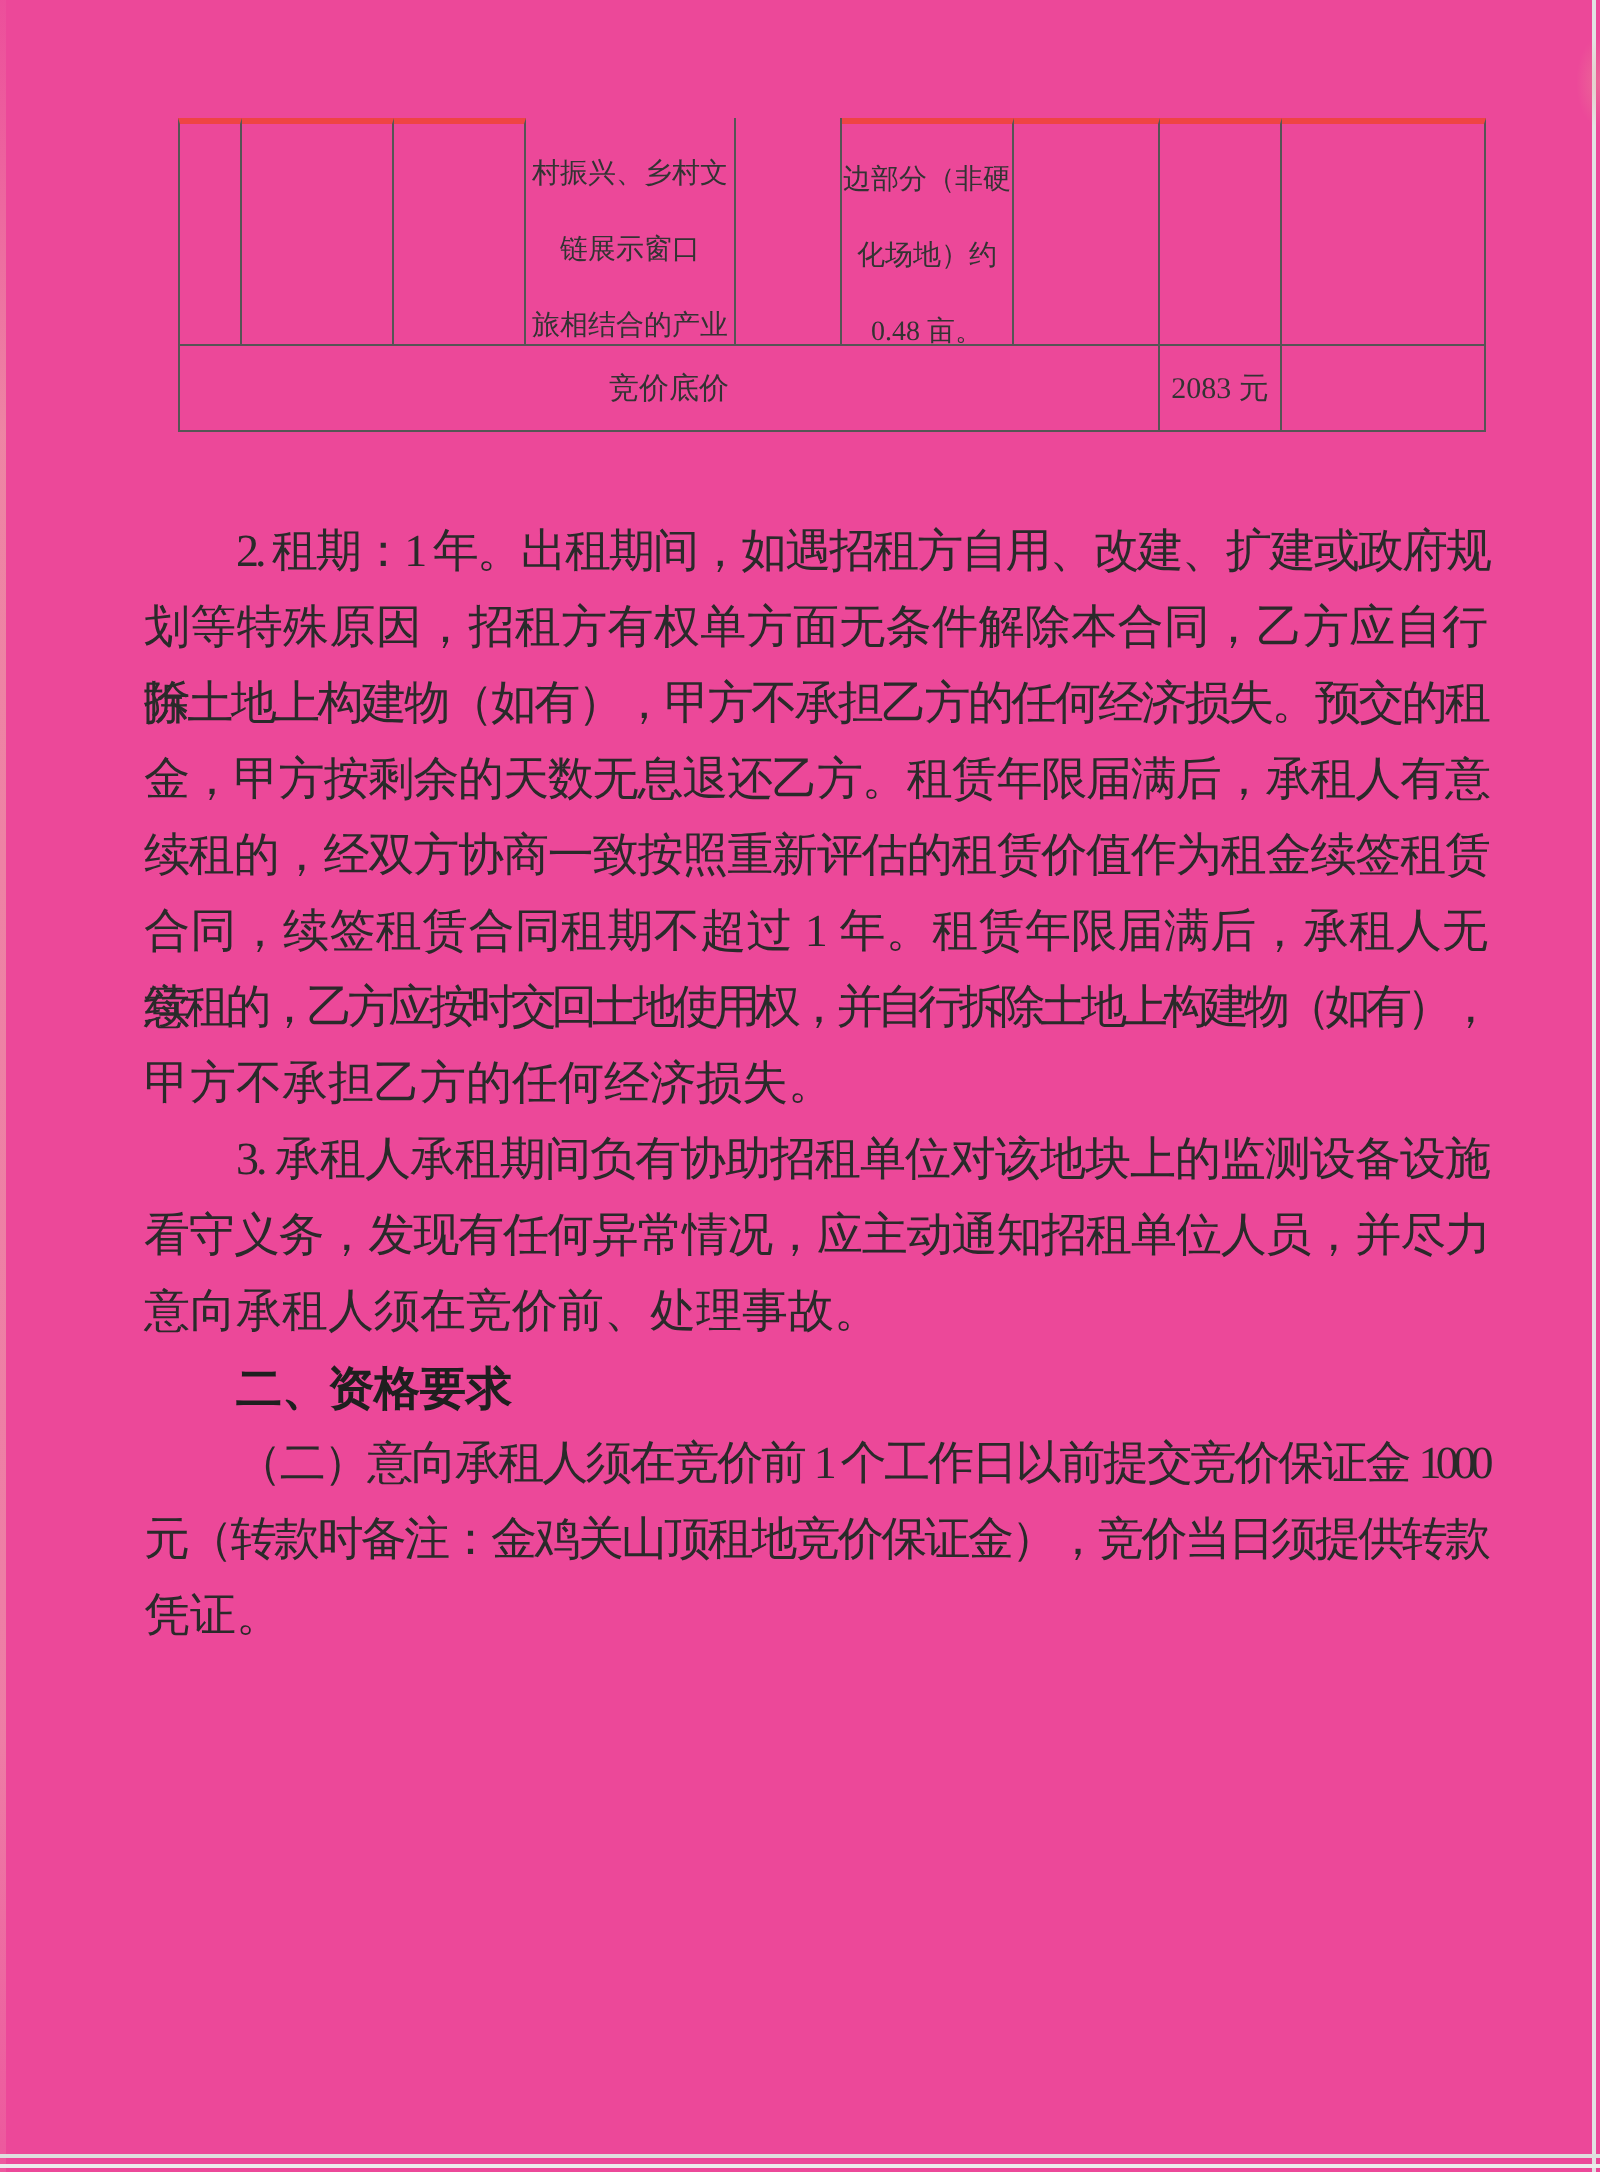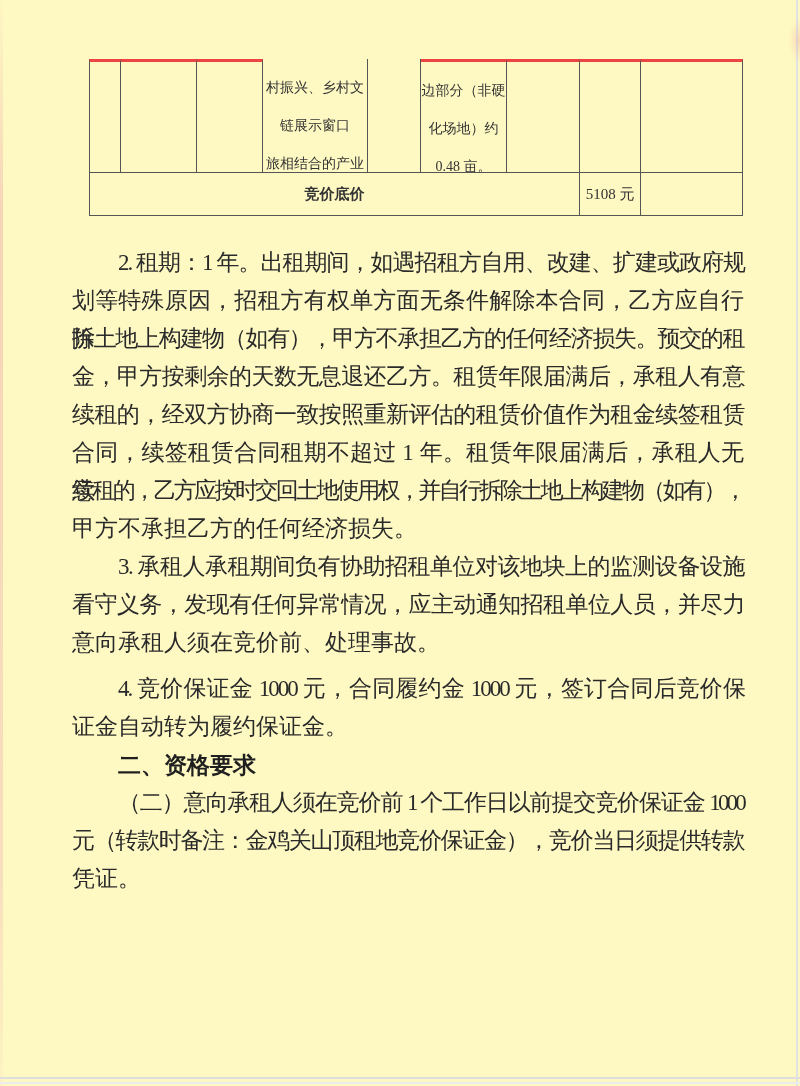--- a/index.html
+++ b/index.html
@@ -1,48 +1,48 @@
 <!DOCTYPE html>
 <html><head>
 <meta charset="utf-8">
 <style>
   html,body{margin:0;padding:0;}
   .page{
     position:relative;
     width:800px;height:1086px;
-    background:#fef9c3;
+    background:#ec4899;
     overflow:hidden;
     font-family:"Liberation Serif", serif;
     color:#2b2b2b;
   }
   
   .ptable{position:absolute;left:89px;top:59px;width:654px;height:157px;}
   .cell{position:absolute;box-sizing:border-box;border-right:1px solid #555;border-bottom:1px solid #555;overflow:hidden;}
   .r1{top:0;height:114px;border-top:3px solid #ef4444;}
   .r1.noTop{border-top:none;}
   .r2{top:114px;height:43px;}
-  .bl{border-left:1px solid #555;font-weight:bold;}
+  .bl{border-left:1px solid #555;}
   .c1{left:0;width:32px;}
   .c2{left:32px;width:76px;}
   .c3{left:108px;width:66px;}
   .c4{left:174px;width:105px;}
   .c5{left:279px;width:53px;}
   .c6{left:332px;width:86px;}
   .c7{left:418px;width:73px;}
   .c8{left:491px;width:61px;}
   .c9{left:552px;width:102px;}
   .f1{left:0;width:491px;}
   .f2{left:491px;width:61px;}
   .f3{left:552px;width:102px;}
   .cellText{padding-top:10px;font-size:14px;line-height:38px;text-align:center;color:#333;}
   .cellText div{height:38px;}
   .footCell{display:flex;align-items:center;justify-content:center;font-size:15px;color:#333;}
   
   .bodyText{
-    position:absolute;left:72px;top:244px;width:672px;
+    position:absolute;left:72px;top:257px;width:672px;
     font-size:23px;line-height:38px;color:#2a2a2a;
   }
   .line{height:38px;text-align:justify;text-align-last:justify;}
   .line.last{text-align-last:left;}
   .line.first{text-indent:2em;}
   .s1{letter-spacing:-1.5px;}
   .s2{letter-spacing:-2px;}
   .s3{letter-spacing:-2.8px;}
   .heading{height:38px;font-weight:700;text-indent:2em;font-family:"Liberation Sans", sans-serif;color:#1f1f1f;}
   .para{margin:0;}
@@ -78,21 +78,21 @@
       <div>0.48 亩。</div>
     </div>
     <div class="cell r1 c7"></div>
     <div class="cell r1 c8"></div>
     <div class="cell r1 c9"></div>
 
     <div class="cell r2 f1 bl footCell">
       <span>竞价底价</span>
     </div>
     <div class="cell r2 f2 footCell">
-      <span>5108 元</span>
+      <span>2083 元</span>
     </div>
     <div class="cell r2 f3"></div>
   </div>
 
   <div class="bodyText">
 
     <div class="para">
       <div class="line first s2">2. 租期：1 年。出租期间，如遇招租方自用、改建、扩建或政府规</div>
       <div class="line">划等特殊原因，招租方有权单方面无条件解除本合同，乙方应自行拆</div>
       <div class="line s1">除土地上构建物（如有），甲方不承担乙方的任何经济损失。预交的租</div>
@@ -102,24 +102,20 @@
       <div class="line s3">续租的，乙方应按时交回土地使用权，并自行拆除土地上构建物（如有），</div>
       <div class="line last">甲方不承担乙方的任何经济损失。</div>
     </div>
 
     <div class="para">
       <div class="line first s1">3. 承租人承租期间负有协助招租单位对该地块上的监测设备设施</div>
       <div class="line s1">看守义务，发现有任何异常情况，应主动通知招租单位人员，并尽力</div>
       <div class="line last">意向承租人须在竞价前、处理事故。</div>
     </div>
 
-    <div class="para gapTop">
-      <div class="line first s2">4. 竞价保证金 1000 元，合同履约金 1000 元，签订合同后竞价保</div>
-      <div class="line last">证金自动转为履约保证金。</div>
-    </div>
 
     <div class="heading">二、资格要求</div>
 
 
     <div class="para">
       <div class="line first s3">（二）意向承租人须在竞价前 1 个工作日以前提交竞价保证金 1000</div>
       <div class="line s1">元（转款时备注：金鸡关山顶租地竞价保证金），竞价当日须提供转款</div>
       <div class="line last">凭证。</div>
     </div>
 

